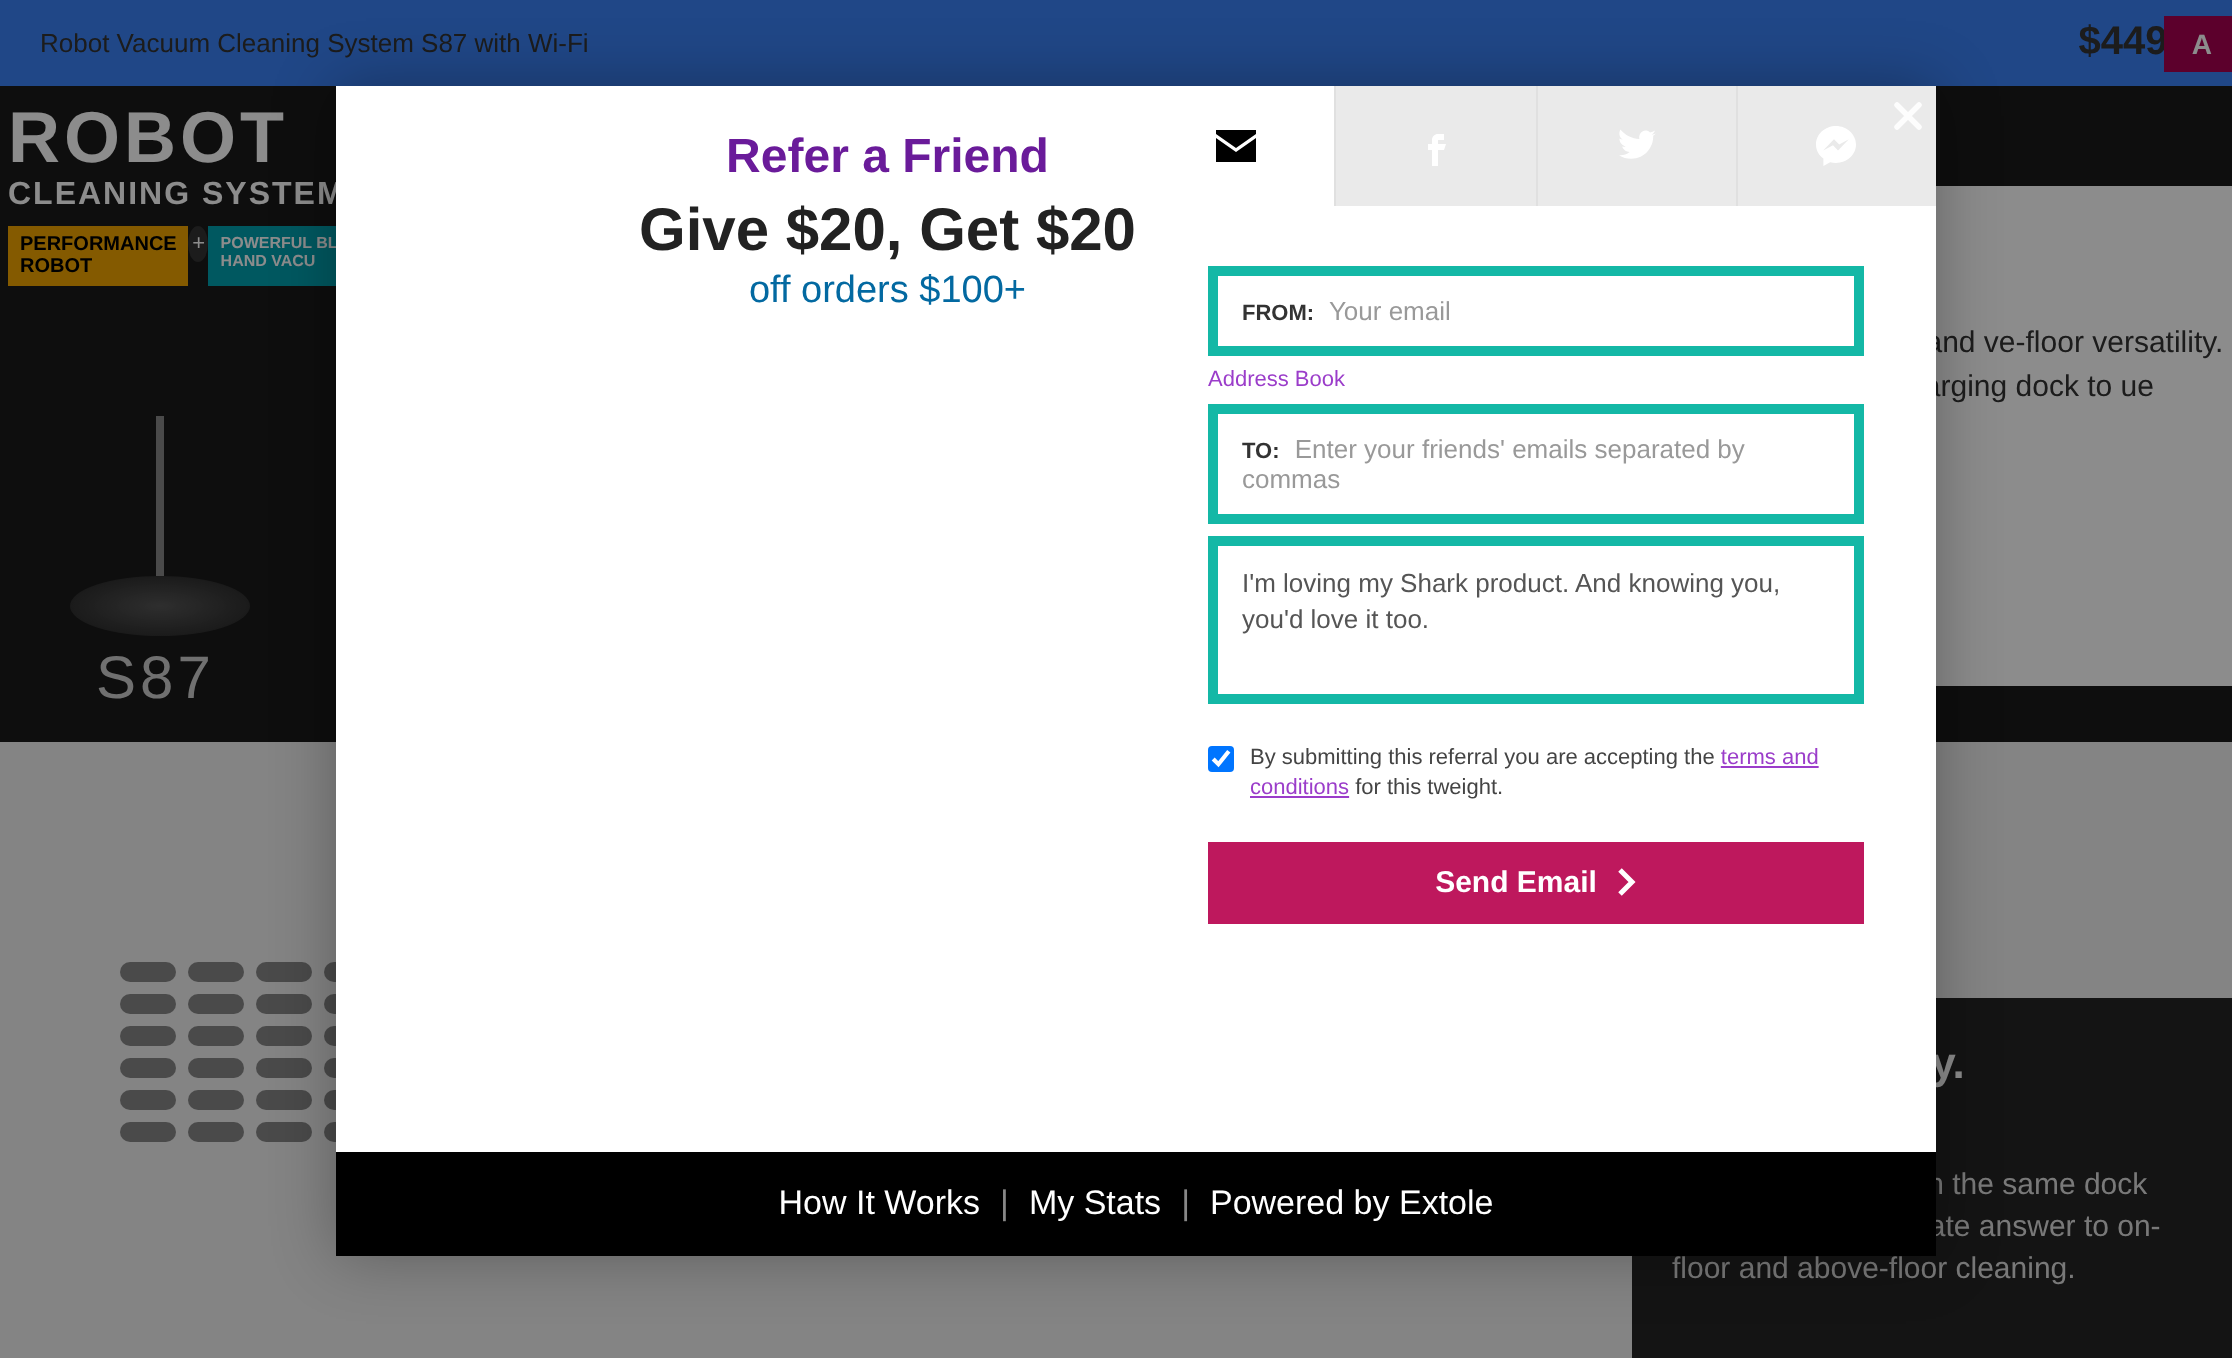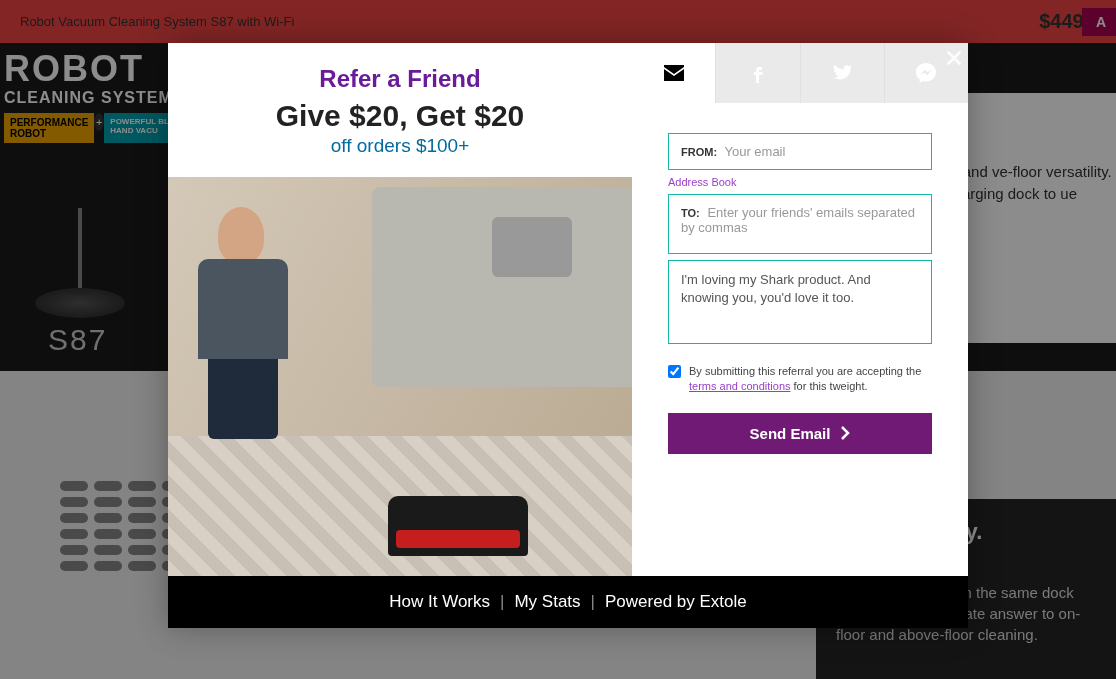--- a/index.html
+++ b/index.html
@@ -1,19 +1,19 @@
 <!DOCTYPE html>
 <html><head>
 <meta charset="utf-8">
 <style>
 * { margin: 0; padding: 0; box-sizing: border-box; }
 body { font-family: Arial, sans-serif; background: #f5f5f5; width: 1116px; height: 679px; overflow: hidden; position: relative; }
 
 .page-bg { position: absolute; inset: 0; background: #e8e8e8; }
-.bg-top-bar { position: absolute; top: 0; left: 0; right: 0; height: 43px; background: #ef4444; display: flex; align-items: center; justify-content: space-between; padding: 0 20px; font-size: 13px; color: #333; }
+.bg-top-bar { position: absolute; top: 0; left: 0; right: 0; height: 43px; background: #3b82f6; display: flex; align-items: center; justify-content: space-between; padding: 0 20px; font-size: 13px; color: #333; }
 .bg-price { font-size: 20px; font-weight: bold; }
 .bg-price sup { font-size: 11px; }
 .bg-add-btn { position: absolute; right: 0; top: 8px; background: #a80050; color: #fff; padding: 6px 10px 6px 14px; font-size: 14px; font-weight: bold; }
 
 .bg-hero { position: absolute; top: 43px; left: 0; right: 0; height: 328px; background: #1a1a1a; color: #fff; }
 .bg-hero-left { position: absolute; left: 0; top: 0; width: 180px; padding: 10px 4px; }
 .bg-robot-txt { font-size: 36px; font-weight: 800; letter-spacing: 2px; line-height: 0.9; color: #fff; }
 .bg-clean-txt { font-size: 16px; font-weight: 700; letter-spacing: 1px; margin-top: 4px; }
 .bg-badges { display: flex; margin-top: 6px; }
 .bg-badge1 { background: #f0a500; color: #000; font-size: 10px; font-weight: bold; padding: 4px 6px; }
@@ -34,21 +34,21 @@
 .bg-lower-p { font-size: 15px; line-height: 1.4; margin-top: 10px; color: #ddd; }
 
 .bg-grate { position: absolute; left: 60px; top: 110px; width: 140px; }
 .grate-row { display: flex; gap: 6px; margin-bottom: 6px; }
 .grate-slot { width: 28px; height: 10px; background: #888; border-radius: 5px; }
 
 .dim-overlay { position: absolute; inset: 0; background: rgba(0,0,0,0.45); }
 
 .modal { position: absolute; left: 168px; top: 43px; width: 800px; height: 585px; background: #fff; box-shadow: 0 0 30px rgba(0,0,0,0.3); display: flex; flex-direction: column; }
 .modal-body { display: flex; flex: 1; }
-.modal-left { width: 464px; display: flex; flex-direction: column; }
+.modal-left { width: 400px; display: flex; flex-direction: column; align-items: flex-end; }
 .modal-left-top { height: 134px; text-align: center; padding-top: 22px; }
 .refer-title { color: #6a1b9a; font-size: 24px; font-weight: bold; }
 .give-get { font-size: 30px; font-weight: 800; color: #222; margin-top: 6px; }
 .off-orders { font-size: 19px; color: #0369a1; margin-top: 2px; }
 .modal-left-img { flex: 1; background: linear-gradient(120deg, #d4c8b8 0%, #c8bba8 40%, #b8a890 100%); position: relative; overflow: hidden; }
 .couch { position: absolute; right: 0; top: 10px; width: 260px; height: 200px; background: #b8b8b0; border-radius: 8px 0 0 8px; }
 .pillow { position: absolute; right: 60px; top: 40px; width: 80px; height: 60px; background: #999; border-radius: 6px; }
 .vacuum { position: absolute; left: 220px; bottom: 20px; width: 140px; height: 60px; background: #1a1a1a; border-radius: 10px 10px 4px 4px; }
 .vacuum-red { position: absolute; left: 8px; bottom: 8px; width: 124px; height: 18px; background: #c41e1e; border-radius: 4px; }
 .person { position: absolute; left: 20px; top: 30px; width: 120px; height: 260px; }
@@ -58,31 +58,31 @@
 .person-legs { width: 70px; height: 80px; background: #1f2a3a; margin-left: 20px; border-radius: 0 0 6px 6px; }
 .rug { position: absolute; left: 0; right: 0; bottom: 0; height: 140px; background: repeating-linear-gradient(45deg, #d8d0c4, #d8d0c4 12px, #c8c0b4 12px, #c8c0b4 24px); }
 
 .modal-right { flex: 1; padding: 0 36px 0 36px; display: flex; flex-direction: column; }
 .social-row { display: flex; height: 60px; margin: 0 -36px 30px -36px; }
 .social-btn { flex: 1; display: flex; align-items: center; justify-content: center; border-left: 1px solid #e0e0e0; cursor: pointer; }
 .social-btn.active { background: #fff; border-left: none; }
 .social-btn.inactive { background: #eaeaea; }
 .social-btn svg { width: 24px; height: 24px; }
 
-.input-box { border: 1px solid #14b8a6; padding: 10px 12px; font-size: 13px; color: #333; margin-bottom: 6px; }
+.input-box { border: 5px solid #14b8a6; padding: 10px 12px; font-size: 13px; color: #333; margin-bottom: 6px; }
 .input-label { font-weight: bold; font-size: 11px; color: #333; margin-right: 4px; }
 .input-placeholder { color: #999; font-size: 13px; }
 .addr-book { text-align: left; font-size: 11px; margin-bottom: 6px; }
 .addr-book a { color: #9b3dca; text-decoration: none; }
 .to-box { min-height: 60px; }
 .msg-box { min-height: 84px; font-size: 13px; color: #555; line-height: 1.4; }
 .terms-row { display: flex; align-items: flex-start; gap: 8px; margin: 14px 0 18px 0; font-size: 11px; color: #444; line-height: 1.4; }
 .terms-row input { margin-top: 1px; }
 .terms-link { color: #9b3dca; text-decoration: underline; }
-.send-btn { background: #701a75; color: #fff; border: none; padding: 12px 0; font-size: 15px; font-weight: bold; cursor: pointer; display: flex; align-items: center; justify-content: center; gap: 10px; }
+.send-btn { background: #be185d; color: #fff; border: none; padding: 12px 0; font-size: 15px; font-weight: bold; cursor: pointer; display: flex; align-items: center; justify-content: center; gap: 10px; }
 .send-btn svg { width: 10px; height: 14px; }
 
 .modal-footer { height: 52px; background: #000; color: #fff; display: flex; align-items: center; justify-content: center; font-size: 17px; gap: 10px; }
 .modal-footer a { color: #fff; text-decoration: none; cursor: pointer; }
 .footer-sep { color: #888; }
 
 .close-btn { position: absolute; right: 14px; top: 8px; width: 28px; height: 28px; cursor: pointer; display: flex; align-items: center; justify-content: center; color: rgba(255,255,255,0.9); font-size: 24px; z-index: 20; }
 </style>
 </head>
 <body>

